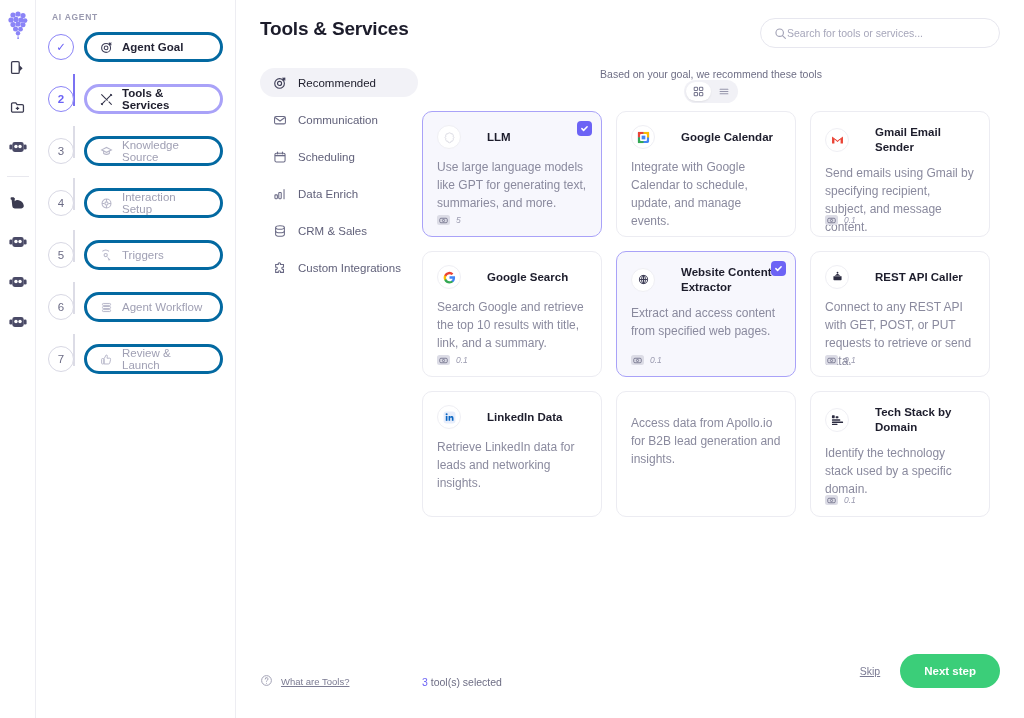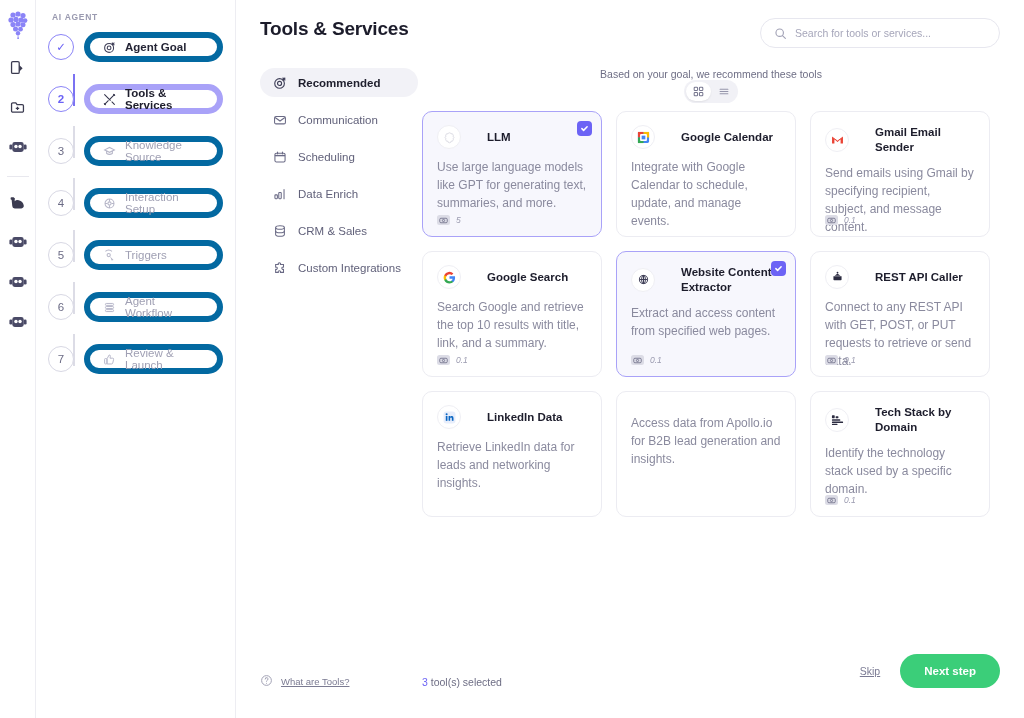--- a/index.html
+++ b/index.html
@@ -50,55 +50,55 @@
   .step-num {
     width: 26px; height: 26px; flex: 0 0 26px; border-radius: 50%;
     border: 1.4px solid #d8d8e4; background: #fff;
     display: flex; align-items: center; justify-content: center;
     font-size: 11.5px; color: #6b6b85; z-index: 2; position: relative;
   }
   .step-row.done .step-num { border-color: #8b84f7; color: #6c63f5; }
   .step-row.active .step-num { border-color: #8b84f7; color: #6c63f5; font-weight: 600; }
   .step-pill {
     flex: 1; height: 30px; border-radius: 16px;
-    border: 6px solid #0369a1; background: #fff;
+    border: 3px solid #0369a1; background: #fff;
     display: flex; align-items: center; gap: 9px; padding: 7px 12px;
     font-size: 11.5px; color: #a0a0b4;
   }
   .step-row.done .step-pill { color: #242435; font-weight: 700; }
   .step-row.active .step-pill { border-color: #a9a2f8; color: #1d1d2c; font-weight: 700; }
   .step-pill .sicon { width: 14px; height: 14px; display:flex; align-items:center; justify-content:center; color:#55556e; flex:0 0 14px;}
   .step-row:not(.done):not(.active) .step-pill .sicon { color:#b6b6c8; }
   .connector {
     position: absolute; left: 25px; width: 2px; background: #dcdce6; z-index: 1;
   }
   .connector.purple { background: #7b72f2; }
 
   
   .main { flex: 1; height: 718px; position: relative; background:#fff; padding: 0 24px; }
   .main-head { display:flex; align-items:flex-start; justify-content:space-between; padding-top: 18px; }
   .page-title { font-size: 19px; font-weight: 700; color:#1c1c2b; letter-spacing:-.2px; }
   .search-box {
     width: 240px; height: 30px; border:1px solid #e7e7ef; border-radius: 16px;
-    display:flex; align-items:center; gap:8px; padding: 0 13px; background:#fff;
+    display:flex; align-items:center; padding: 0 13px; background:#fff;
   }
   .search-box .sicon { color:#a2a2b6; display:flex; }
   .search-input { border:none; outline:none; font-size:10.5px; color:#9d9db2;
     font-family:"Liberation Sans", sans-serif; background:transparent; width: 100%; }
   .search-input::placeholder { color:#a6a6ba; }
 
   .content-row { display:flex; margin-top: 20px; }
 
   
   .cats { width: 158px; flex: 0 0 158px; padding-top: 0; }
   .cat {
     display:flex; align-items:center; gap:11px; height:29px; padding: 0 12px;
     border-radius: 15px; font-size: 11.5px; color:#61617a; margin-bottom: 8px;
   }
-  .cat.active { background:#f2f2f7; color:#20202e; font-weight:700; }
+  .cat.active { background:#f2f2f7; color:#20202e; font-weight:400; }
   .cat .cicon { width:15px; height:15px; flex:0 0 15px; display:flex; align-items:center; justify-content:center; color:#54546c; }
 
   
   .cards-region { flex:1; padding-left: 4px; }
   .cards-head { display:flex; align-items:center; justify-content:space-between; height: 30px; flex-direction: column; }
   .cards-hint { font-size: 10.5px; color:#6e6e85; }
   .view-toggle {
     width:54px; height:23px; border-radius: 12px; background:#f1f1f6;
     display:flex; align-items:center; padding: 2px; gap:0;
   }

